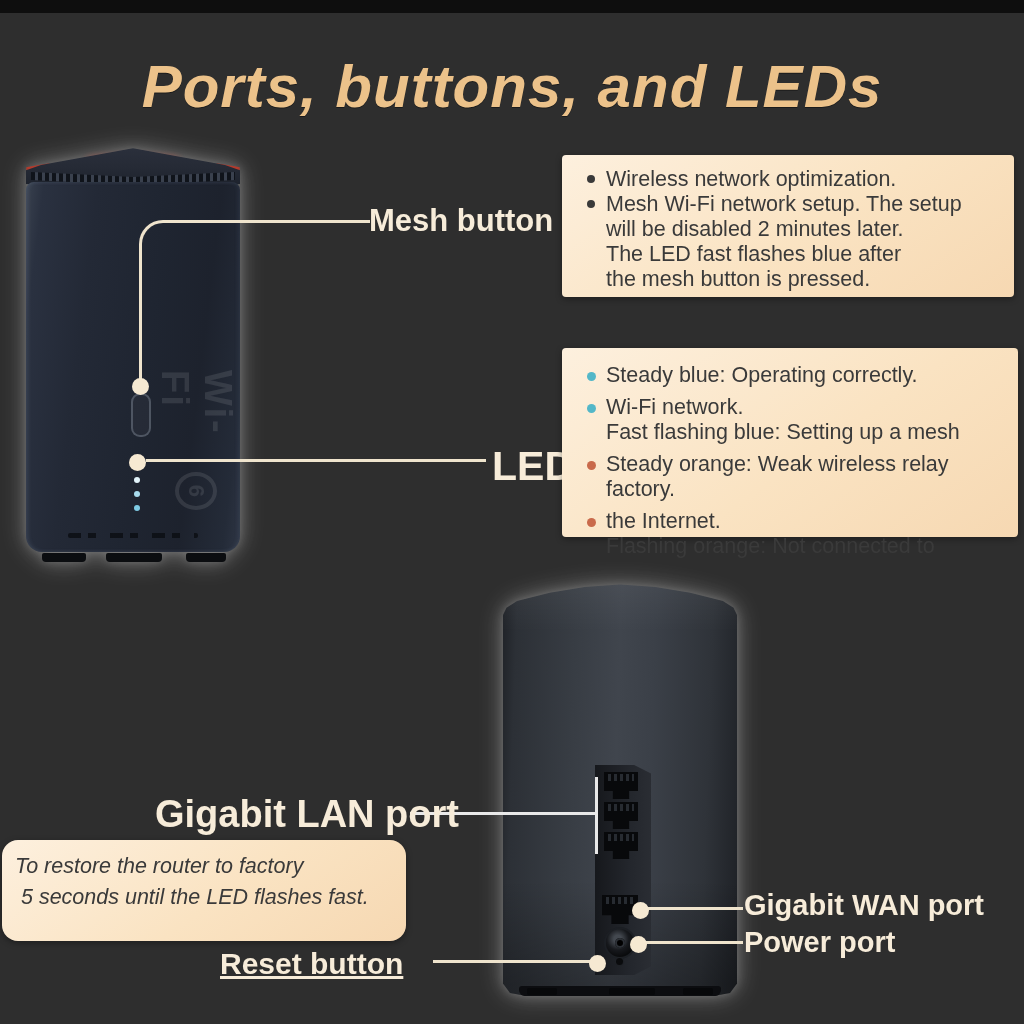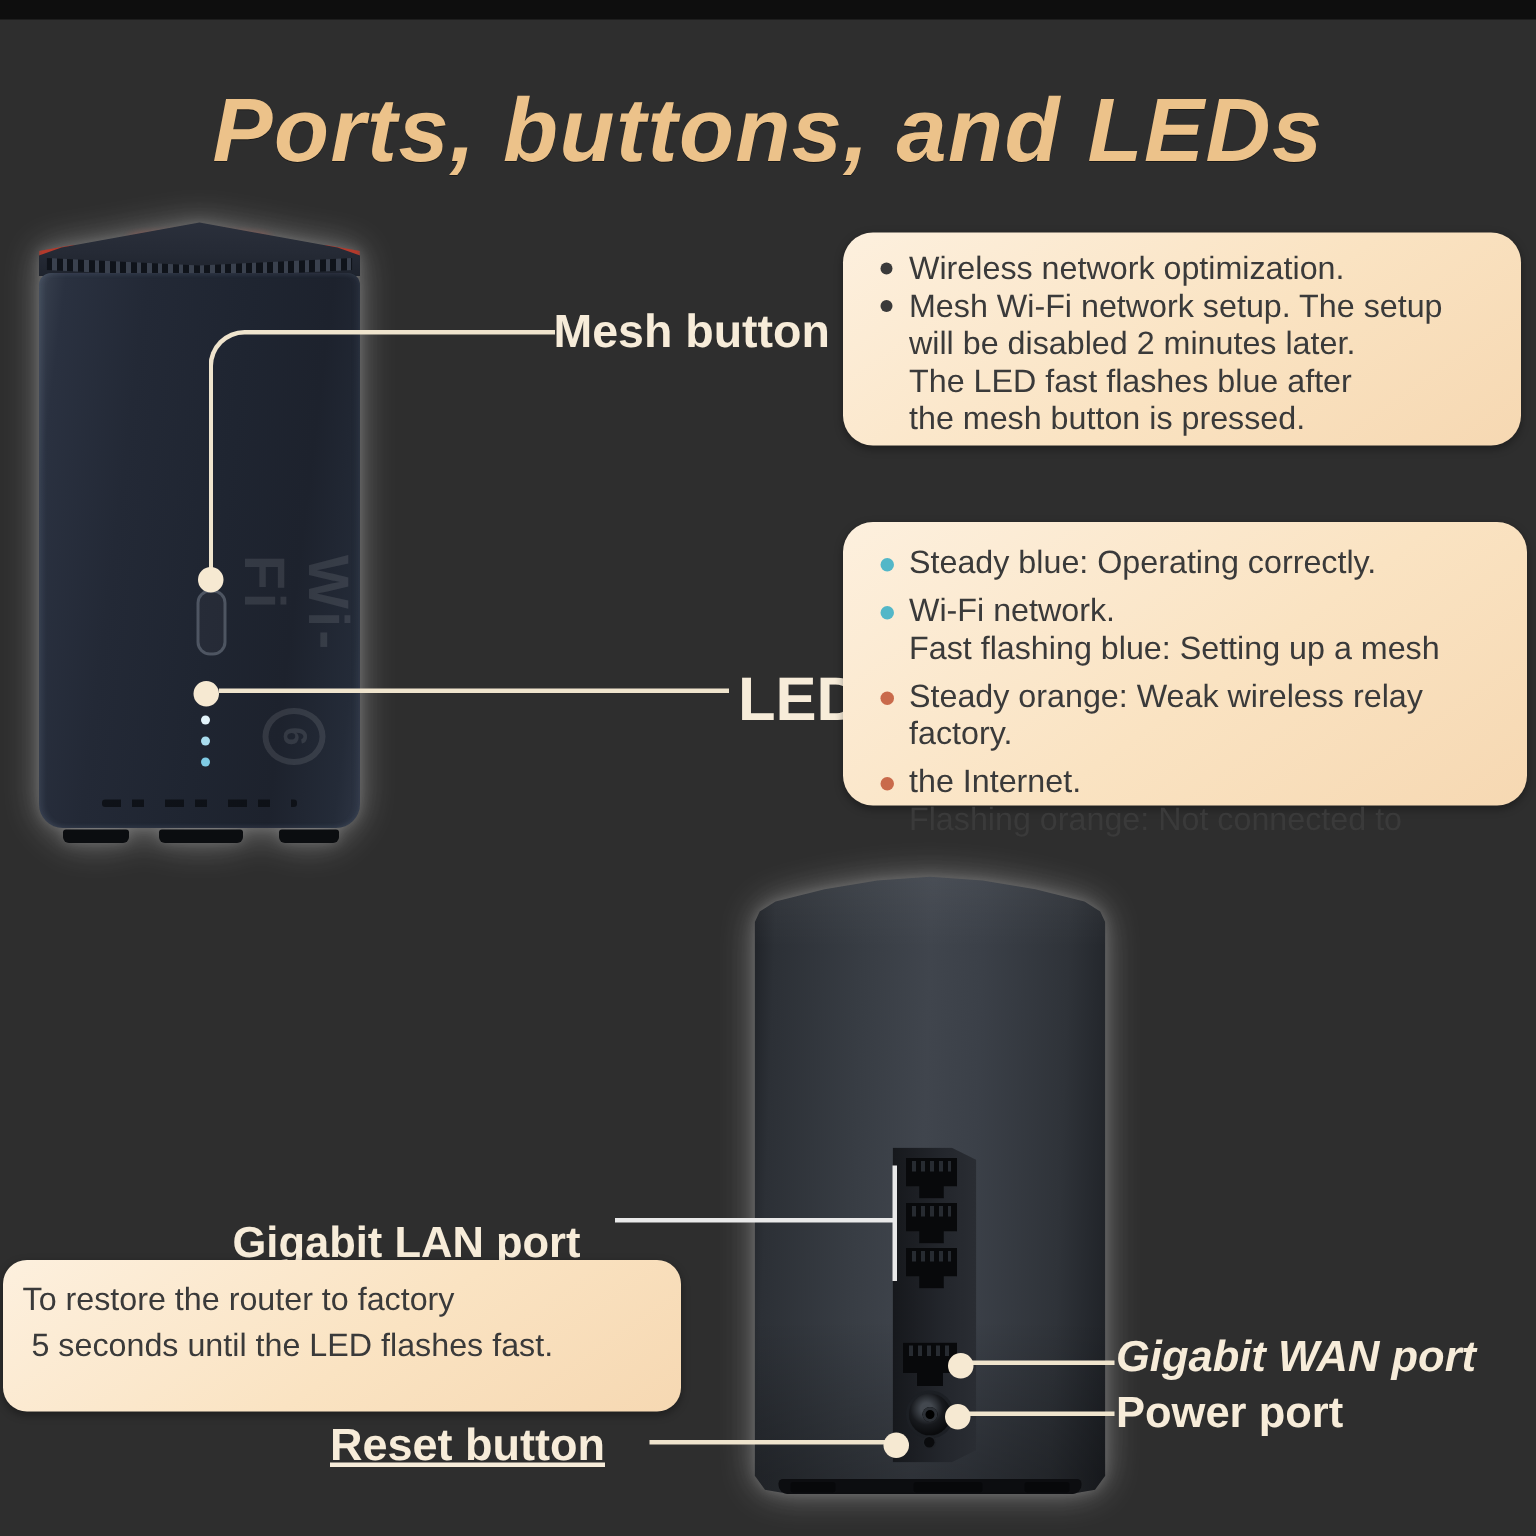--- a/index.html
+++ b/index.html
@@ -125,51 +125,51 @@
   .mesh-elbow{
     left:139px;top:220px;width:228px;height:167px;
     border-top:3px solid #efe4cd;border-left:3px solid #efe4cd;
     border-top-left-radius:24px;
   }
   .lbl-mesh{left:369px;top:203px;font-size:31px;text-align:center;}
   .led-line{left:146px;top:459px;width:340px;}
   .lbl-led{left:492px;top:443px;font-size:41px;}
   .lan-line-h{left:410px;top:812px;width:187px;}
   .lan-line-v{left:595px;top:777px;width:3px;height:77px;background:#e9e9e9;}
-  .lbl-lan{left:155px;top:793px;font-size:29px;margin-top:20px;}
+  .lbl-lan{left:155px;top:793px;font-size:38px;}
   .wan-line{left:648px;top:907px;width:95px;}
-  .lbl-wan{left:744px;top:889px;font-size:29px;font-style:italic;}
+  .lbl-wan{left:744px;top:889px;font-size:29px;}
   .power-line{left:646px;top:941px;width:97px;}
   .lbl-power{left:744px;top:926px;font-size:29px;}
   .reset-line{left:433px;top:960px;width:158px;}
   .lbl-reset{left:220px;top:947px;font-size:30px;text-decoration:underline;}
   .dot-mesh{left:132px;top:378px;}
   .dot-led{left:129px;top:454px;}
   .dot-wan{left:632px;top:902px;}
   .dot-power{left:630px;top:936px;}
   .dot-reset{left:589px;top:955px;}
 
   
   .info-box{
     background:linear-gradient(145deg,#fdf0de 0%,#fae3c2 55%,#f6d8b2 100%);
-    border-radius:20px;color:#3a3a3a;font-size:21.5px;line-height:1.16;
+    border-radius:4px;color:#3a3a3a;font-size:21.5px;line-height:1.16;
     box-shadow:0 2px 6px rgba(0,0,0,.35);
   }
   .info-box ul{list-style:none;margin:0;padding:0;}
   .info-box li{position:relative;padding-left:28px;}
   .info-box .b{position:absolute;left:9px;top:8px;width:8px;height:8px;border-radius:50%;background:#3a3a3a;}
   .info-box .l{display:block;white-space:nowrap;}
   .info-box .l:empty{display:none;}
   .box-mesh{left:562px;top:155px;width:452px;height:142px;padding:12px 0 0 16px;box-sizing:border-box;}
   .box-led{left:562px;top:348px;width:456px;height:189px;padding:15px 0 0 16px;box-sizing:border-box;}
   .box-led li{margin-bottom:7px;}
   .box-led .b{top:9px;width:9px;height:9px;}
   .box-led li.blue .b{background:#53b7c8;}
   .box-led li.orange .b{background:#c96a4b;}
-  .box-reset{left:2px;top:840px;width:452px;height:101px;padding:11px 0 0 13px;box-sizing:border-box;border-radius:16px;line-height:1.42;}
+  .box-reset{left:2px;top:840px;width:404px;height:101px;padding:11px 0 0 13px;box-sizing:border-box;border-radius:16px;line-height:1.42;font-style:italic;}
   .box-reset .l{display:block;white-space:pre;}
 </style>
 </head>
 <body>
 
 <div class="abs topbar"></div>
 
 <h1 class="abs title">Ports, buttons, and LEDs</h1>
 
 <div class="abs dev front">

